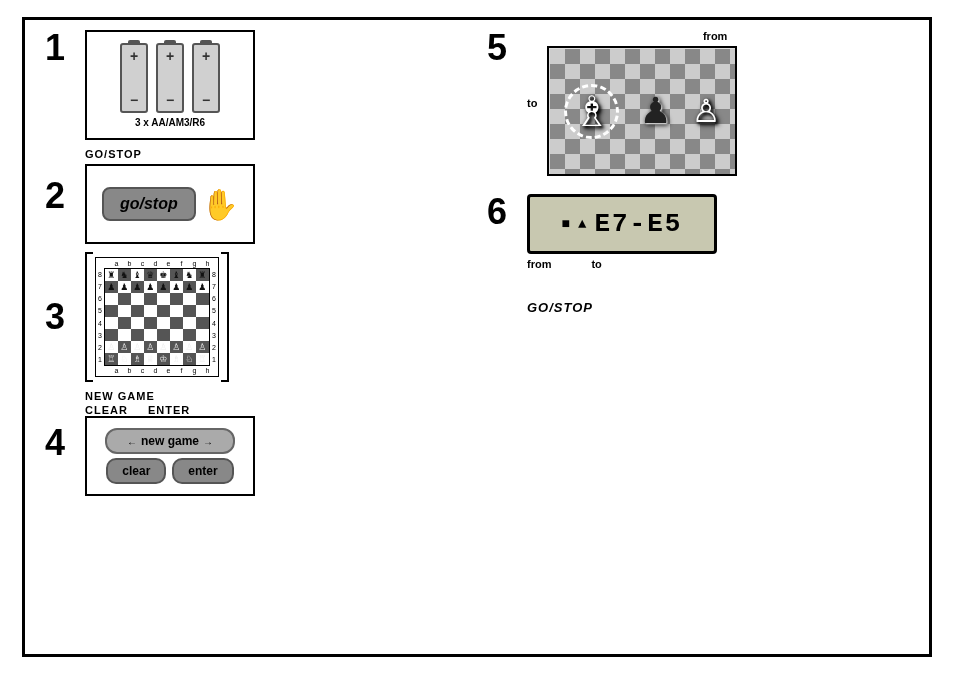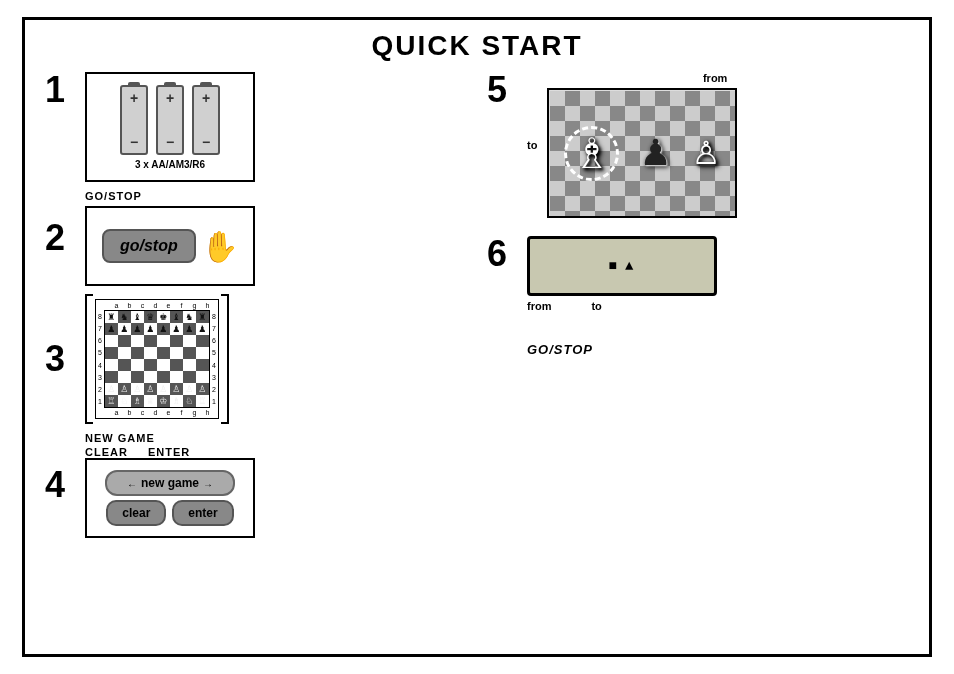--- a/index.html
+++ b/index.html
@@ -320,21 +320,20 @@
     .step3-inner {
       display: flex;
       flex-direction: row;
       align-items: center;
     }
   </style>
 </head>
 <body>
 
 <div class="outer-border">
-  <div class="title">QUICK START</div>
 
   <div class="content">
 
     <div class="left-col">
 
       <div class="step">
         <div class="step-number">1</div>
         <div class="step-content">
           <div class="batteries-box">
             <div class="batteries-row">
@@ -547,20 +546,21 @@
         </div>
       </div>
 
       <div class="step" style="align-items:flex-start; margin-top:10px;">
         <div class="step-number">6</div>
         <div class="step-content">
           <div class="display-box">
             <div class="display-inner">
               <span style="font-size:14px;">■</span>
               <span style="font-size:14px;">▲</span>
+              <span style="font-size:26px;font-family:'Courier New',monospace;font-weight:900;">E7-E5</span>
             </div>
           </div>
           <div class="step6-from-to">
             <span>from</span>
             <span>to</span>
           </div>
           <div class="gostop-text-right">GO/STOP</div>
         </div>
       </div>
 

